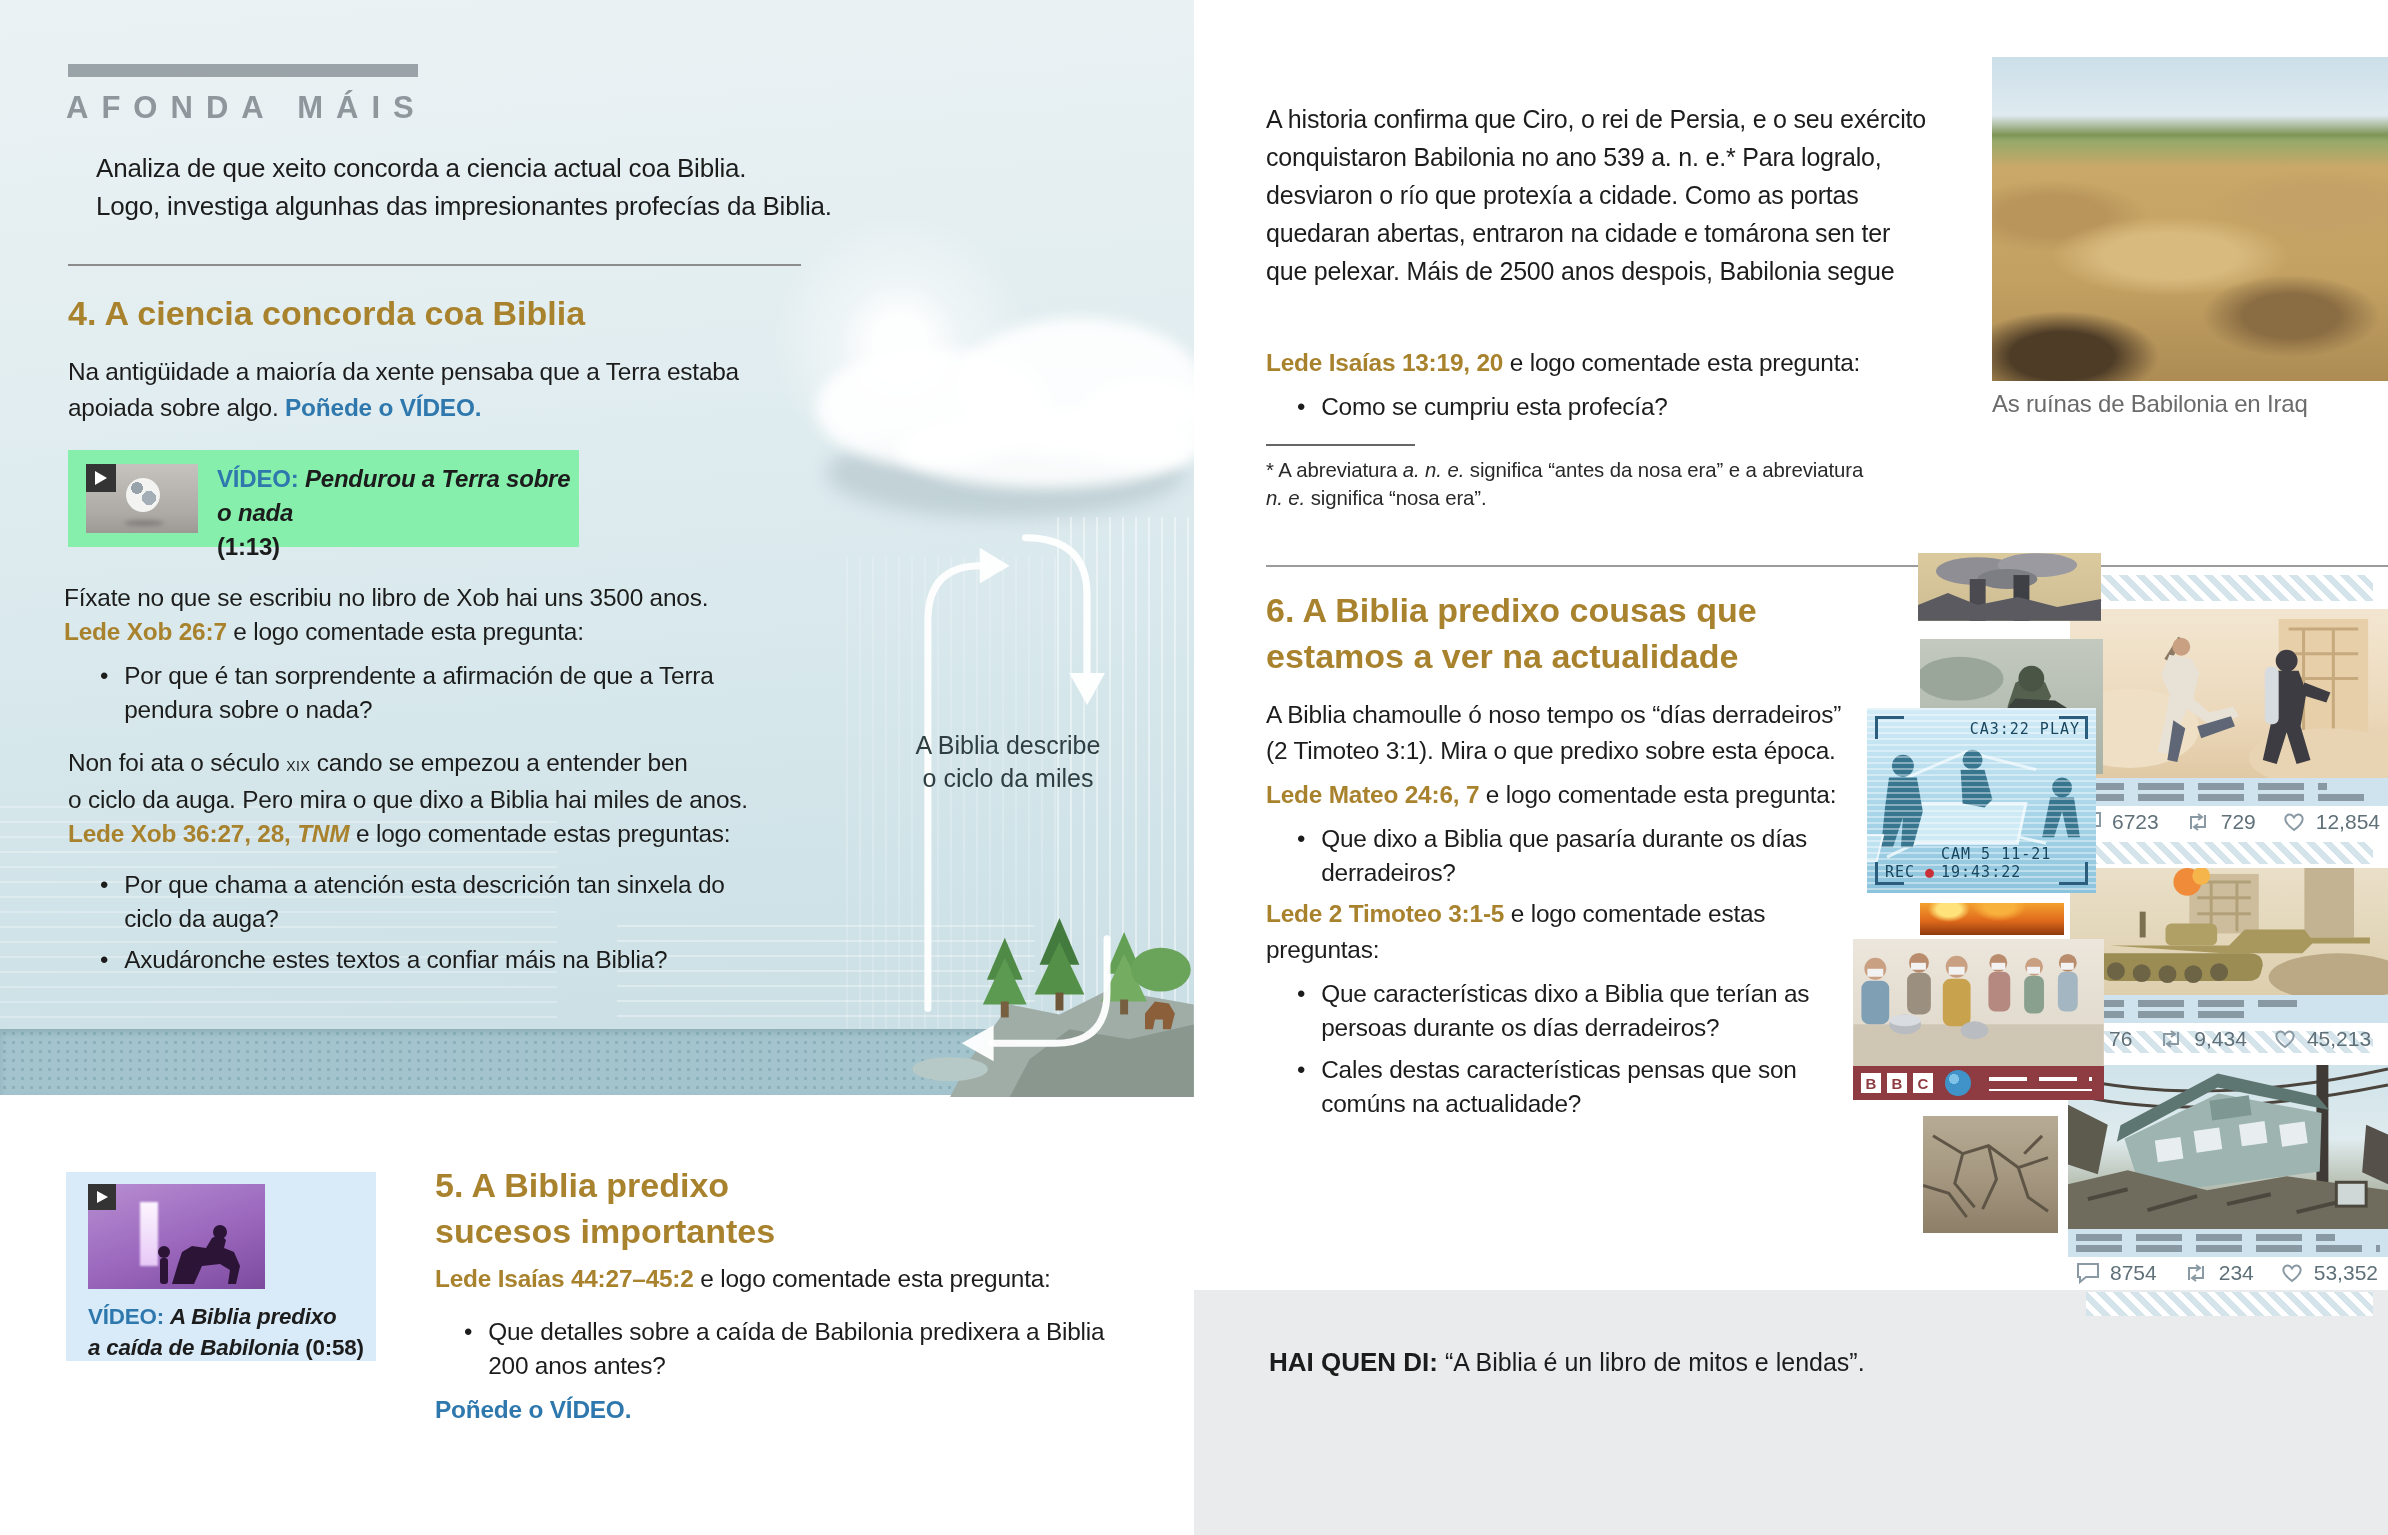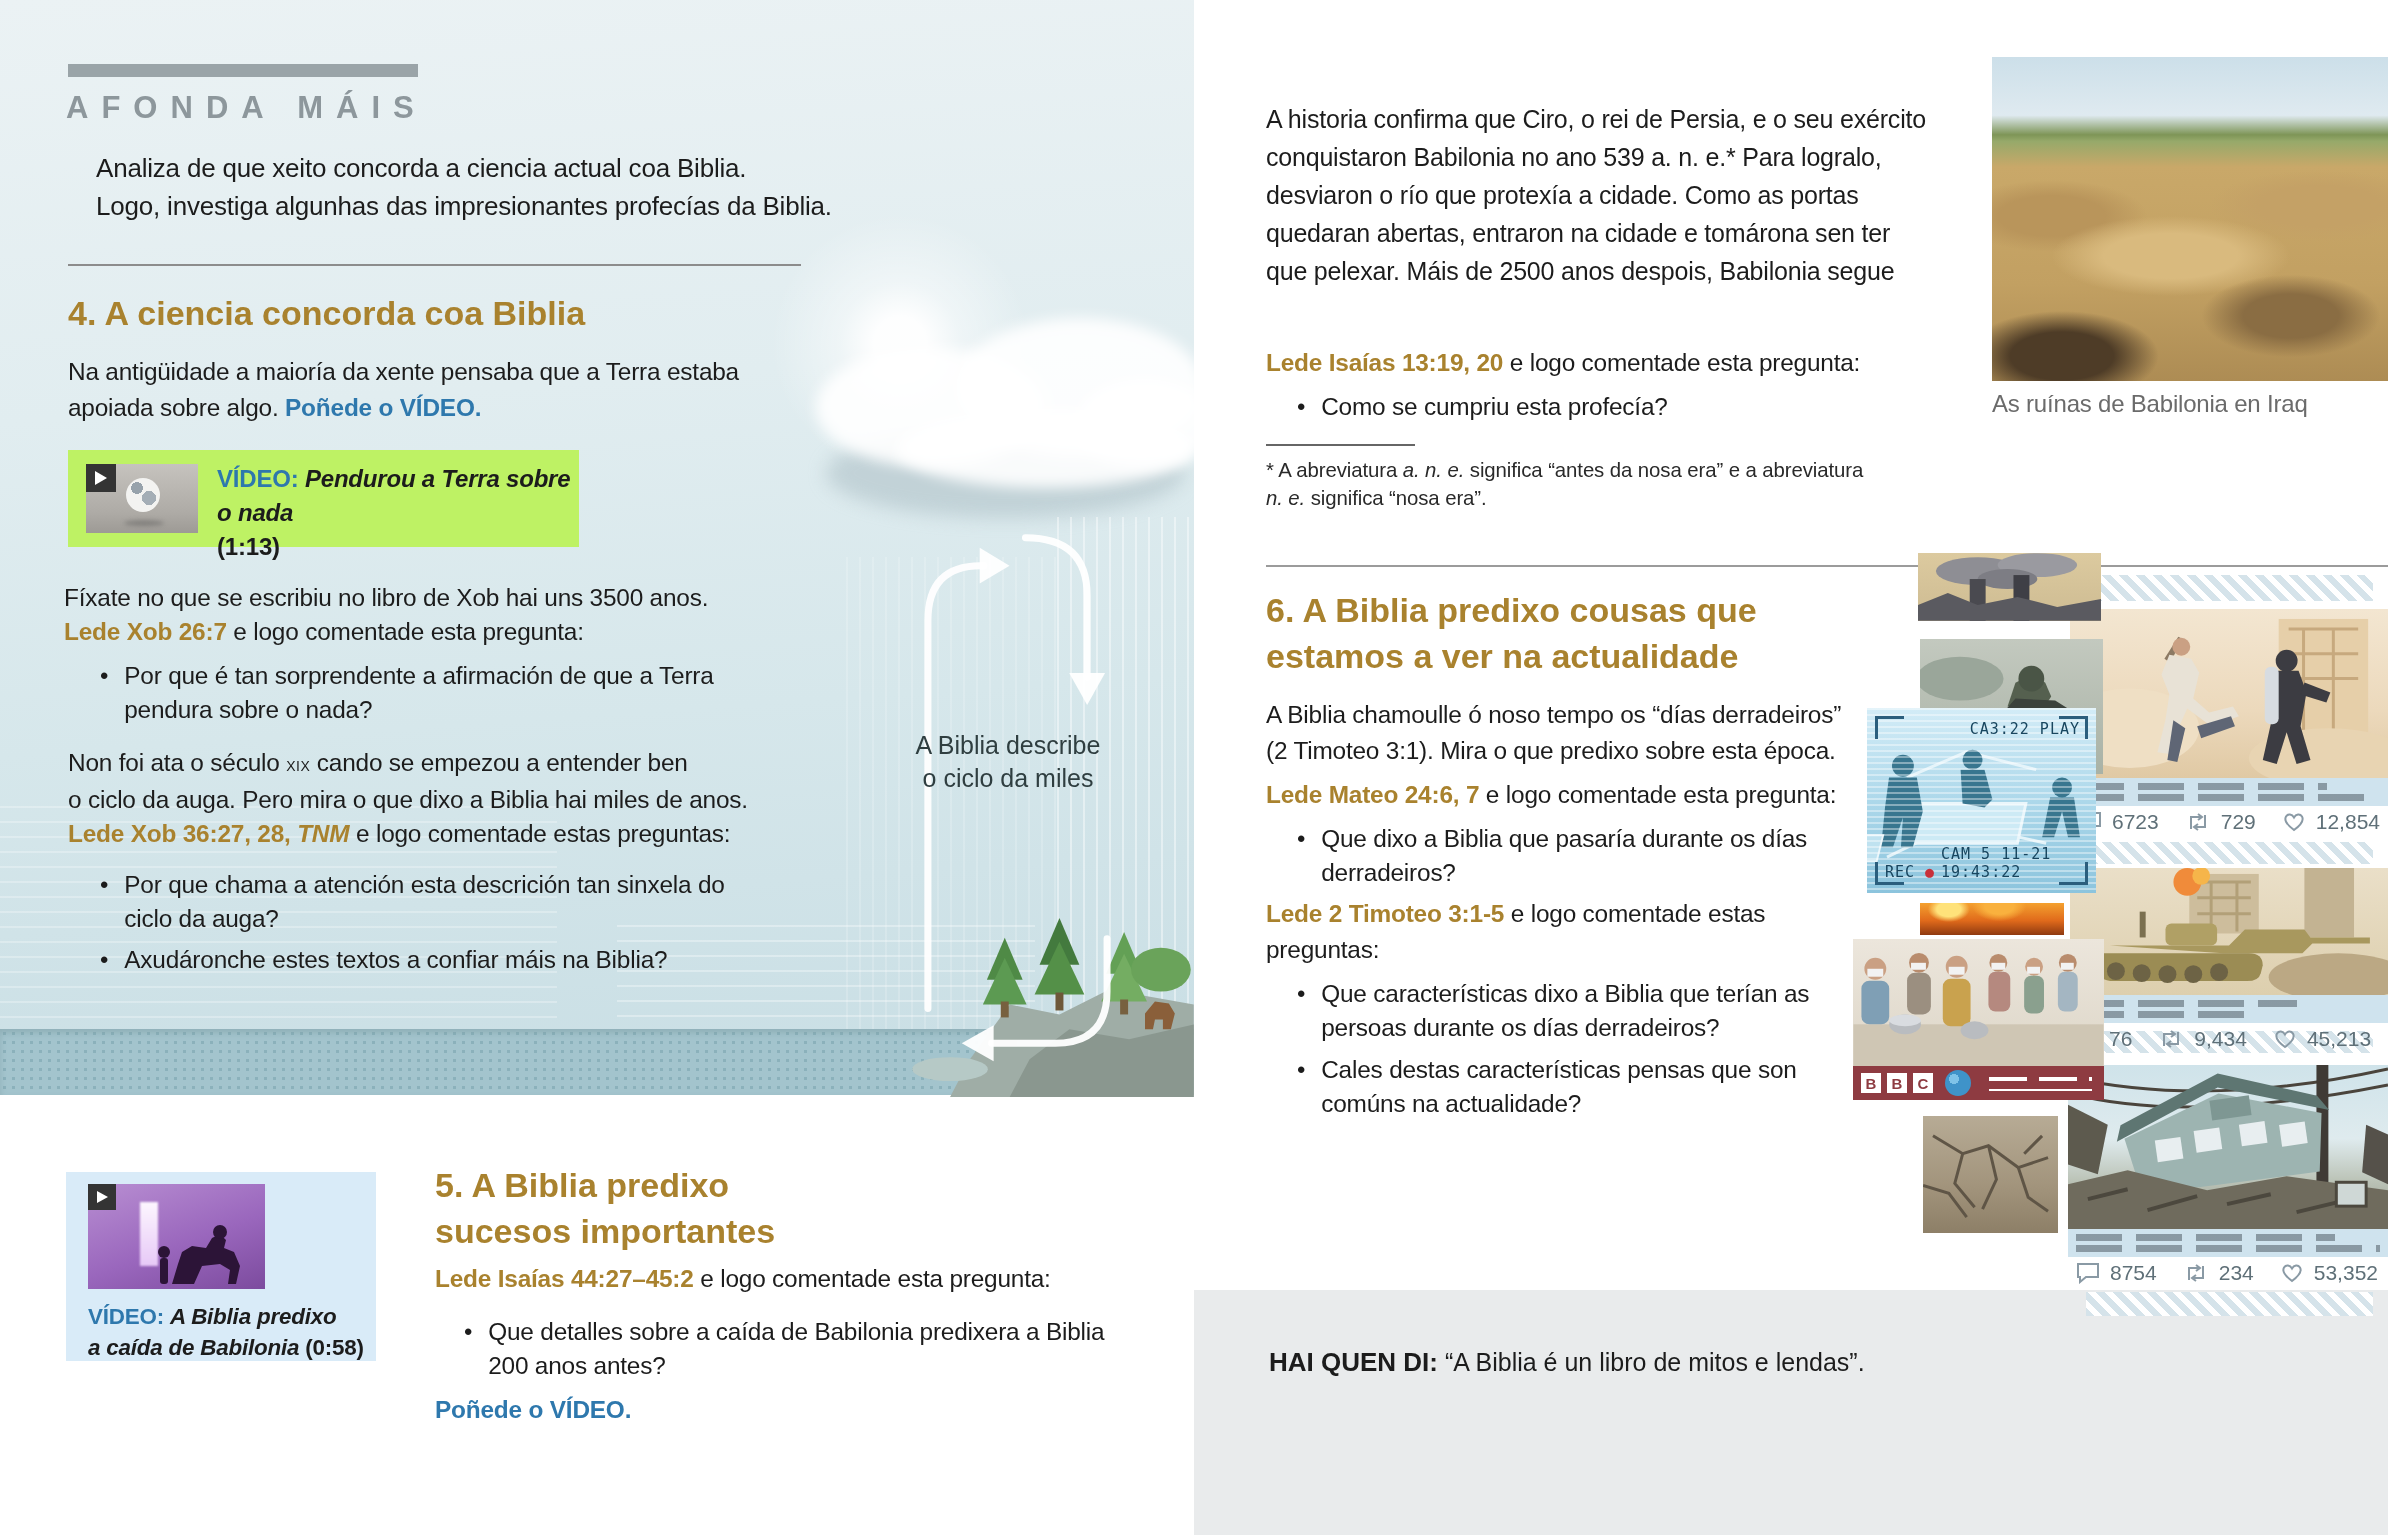--- a/index.html
+++ b/index.html
@@ -23,21 +23,21 @@
   .rule{position:absolute;height:2px;background:#8c8c8c;border:none;margin:0;}
   .h-gold{position:absolute;margin:0;font-size:34px;line-height:44px;font-weight:bold;color:#a9822e;}
   .body-txt{position:absolute;font-size:24.4px;line-height:34px;letter-spacing:-0.2px;}
   .lh38{line-height:38px;font-size:26px;}
   .goldref{color:#a9822e;font-weight:bold;}
   .bluelink{color:#2e78ad;font-weight:bold;}
   .bullet{position:absolute;display:flex;gap:16px;font-size:24.4px;line-height:34px;letter-spacing:-0.2px;}
   .bullet .dot{font-size:24px;line-height:34px;}
   .smallcaps{font-size:14px;letter-spacing:0.5px;}
   
-  .vcard1{position:absolute;left:68px;top:450px;width:511px;height:97px;background:#bef264;}
+  .vcard1{position:absolute;left:68px;top:450px;width:511px;height:97px;background:#86efac;}
   .vthumb1{position:absolute;left:18px;top:14px;width:112px;height:69px;background:linear-gradient(180deg,#c6c3be 0%,#aeaba6 70%,#9d9a95 100%);}
   .globe{position:absolute;left:40px;top:14px;width:34px;height:34px;border-radius:50%;
          background:radial-gradient(circle at 11px 10px,#97a2ab 0 6px,rgba(0,0,0,0) 6px),
                     radial-gradient(circle at 23px 20px,#a4aeb6 0 7px,rgba(0,0,0,0) 7px),#f3f3f1;}
   .globeshadow{position:absolute;left:38px;top:56px;width:40px;height:6px;border-radius:50%;background:rgba(80,80,80,.4);filter:blur(2px);}
   .playbtn{position:absolute;left:0;top:0;width:30px;height:28px;background:#343434;display:flex;align-items:center;justify-content:center;}
   .playbtn .tri{width:0;height:0;border-left:12px solid #fff;border-top:7px solid rgba(0,0,0,0);border-bottom:7px solid rgba(0,0,0,0);}
   .vtext1{position:absolute;left:149px;top:12px;font-size:24px;line-height:34px;letter-spacing:-0.2px;}
   .vcard2{position:absolute;left:66px;top:1172px;width:310px;height:189px;background:#d9ebf8;}
   .vthumb2{position:absolute;left:22px;top:12px;width:177px;height:105px;background:linear-gradient(160deg,#b88ed2 0%,#9a67bd 55%,#7c4b9e 100%);overflow:hidden;}

